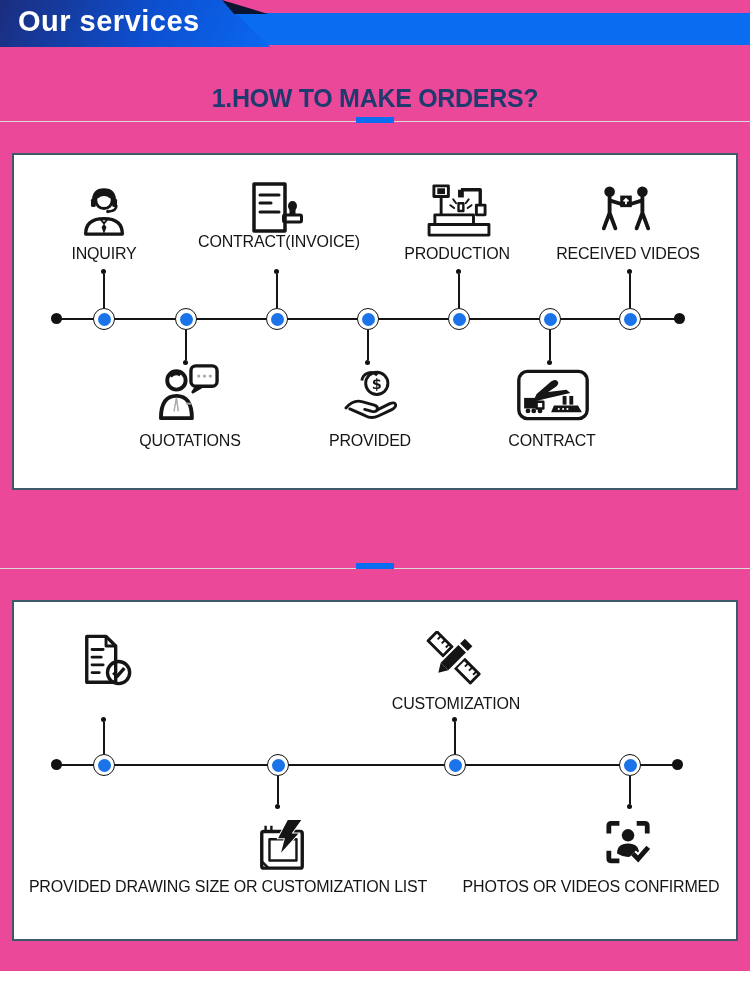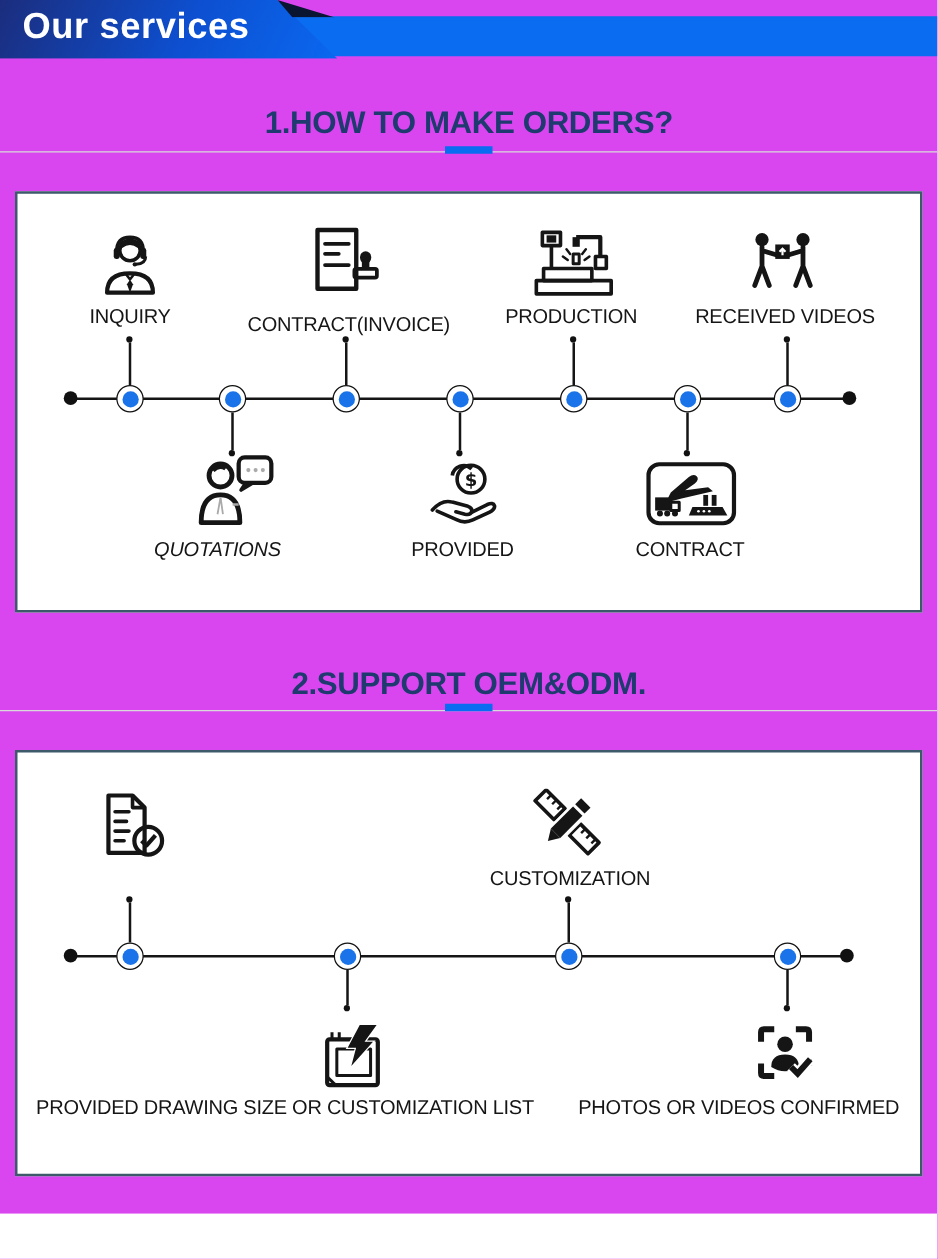--- a/index.html
+++ b/index.html
@@ -1,16 +1,16 @@
 <!DOCTYPE html>
 <html><head>
 <meta charset="utf-8">
 <style>
   html,body{margin:0;padding:0;background:#ffffff;}
-  #page{position:relative;width:750px;height:971px;background:#d946ef;overflow:hidden;
+  #page{position:relative;width:750px;height:971px;background:#ec4899;overflow:hidden;
         font-family:"Liberation Sans",sans-serif;}
 
   
   .banner-bar{position:absolute;left:0;right:0;top:13px;height:32px;background:#0a6cf0;}
   .banner-ribbon{position:absolute;left:0;top:0;width:270px;height:47px;
       background:linear-gradient(115deg,#1b2d7d 0%,#0d4fd0 55%,#0a68f0 100%);
       clip-path:polygon(0 0,222px 0,270px 47px,0 47px);}
   .banner-fold{position:absolute;left:0;top:0;width:270px;height:14px;background:#0a1631;
       clip-path:polygon(222px 0,268px 14px,234px 14px);}
   .banner-title{position:absolute;left:18px;top:5px;margin:0;color:#fff;
@@ -99,21 +99,21 @@
       <circle cx="13" cy="8" r="5.5" fill="#151515"></circle>
       <path class="st" d="M13 14 V30 M13 17 L26 21 M13 30 L7 46 M13 30 L19 46" stroke-width="4" stroke-linecap="round"></path>
       <circle cx="47" cy="8" r="5.5" fill="#151515"></circle>
       <path class="st" d="M47 14 V30 M47 17 L34 21 M47 30 L41 46 M47 30 L53 46" stroke-width="4" stroke-linecap="round"></path>
       <rect x="24" y="12" width="12" height="12" fill="#151515"></rect>
       <path d="M30 21 V15.5 M27.5 18 L30 15.5 L32.5 18" fill="none" stroke="#fff" stroke-width="1.8"></path>
     </svg>
   </div>
 
   <div class="step-label" style="left:104px;top:245px;">INQUIRY</div>
-  <div class="step-label" style="left:279px;top:252px;">CONTRACT(INVOICE)</div>
+  <div class="step-label" style="left:279px;top:233px;">CONTRACT(INVOICE)</div>
   <div class="step-label" style="left:457px;top:245px;">PRODUCTION</div>
   <div class="step-label" style="left:628px;top:245px;">RECEIVED VIDEOS</div>
 
   <div class="tl-line" style="left:57px;top:318px;width:623px;"></div>
   <div class="tl-end" style="left:51px;top:313px;"></div>
   <div class="tl-end" style="left:674px;top:313px;"></div>
 
   <div class="vdot" style="left:101px;top:269px;"></div>
   <div class="vline" style="left:103px;top:274px;height:34px;"></div>
   <div class="vdot" style="left:274px;top:269px;"></div>
@@ -172,25 +172,24 @@
         <circle cx="24.5" cy="43.5" r="2.5" fill="#151515"></circle>
       <path d="M36 45 L68 45 L64 38 L39 38 Z" fill="#151515"></path>
       <circle cx="44" cy="41.5" r="1.1" fill="#fff"></circle>
         <circle cx="48.5" cy="41.5" r="1.1" fill="#fff"></circle>
         <circle cx="53" cy="41.5" r="1.1" fill="#fff"></circle>
       <rect x="48" y="28" width="4" height="9" fill="#151515"></rect>
         <rect x="55" y="28" width="4" height="9" fill="#151515"></rect>
     </svg>
   </div>
 
-  <div class="step-label" style="left:174px;top:432px;font-style:italic;">QUOTATIONS</div>
+  <div class="step-label" style="left:190px;top:432px;">QUOTATIONS</div>
   <div class="step-label" style="left:370px;top:432px;">PROVIDED</div>
   <div class="step-label" style="left:552px;top:432px;">CONTRACT</div>
 
-  <h2 class="sec-heading" style="top:533px;">2.SUPPORT OEM&amp;ODM.</h2>
   <div class="hairline" style="top:568px;"></div>
   <div class="heading-dash" style="top:563px;"></div>
 
   <div class="flow-box" style="top:600px;height:337px;"></div>
 
   <div class="icon" style="left:80px;top:633px;">
     <svg width="54" height="56" viewBox="0 0 56 58">
       <path class="st" d="M7 3.5 H27 L37 13.5 V51 H7 Z" stroke-width="3.5"></path>
       <path class="st" d="M27 3.5 V13.5 H37" stroke-width="3"></path>
       <path class="st" d="M12.5 17 H24 M12.5 25 H22 M12.5 33 H24 M12.5 41 H20" stroke-width="3" stroke-linecap="round"></path>

